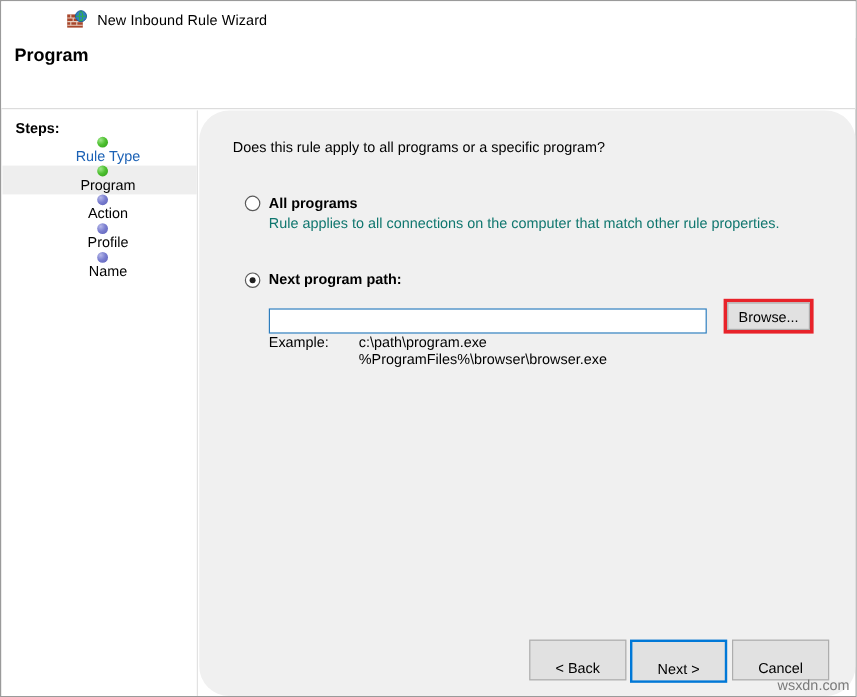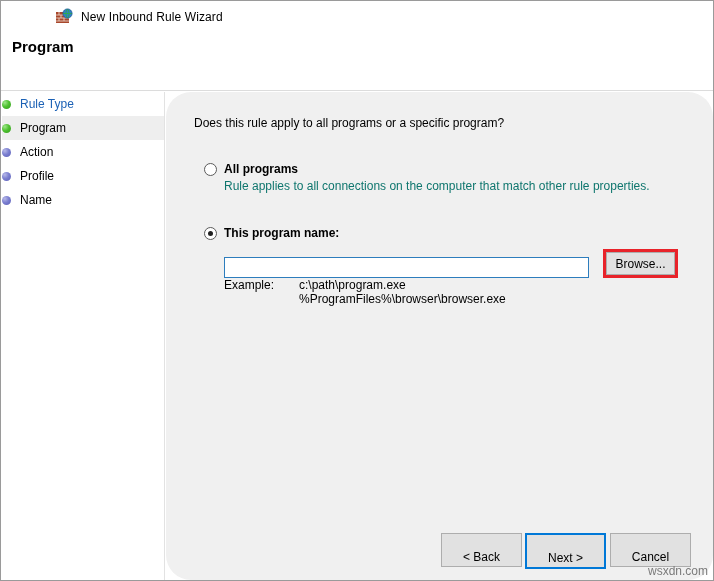--- a/index.html
+++ b/index.html
@@ -97,21 +97,23 @@
   #steps-label {
     font-size: 12px;
     font-weight: bold;
     color: #000000;
     padding: 8px 0 0 11px;
   }
   .step-row {
     height: 24px;
     display: flex;
     align-items: center;
-    box-sizing: border-box;
+    padding-left: 14px;
+    box-sizing: border-box;
+    flex-direction: column;
   }
   .step-row.current { background: #eeeeee; }
   .step-bullet {
     width: 9px;
     height: 9px;
     border-radius: 50%;
     margin-right: 9px;
     flex: 0 0 auto;
   }
   .step-bullet.done {
@@ -289,20 +291,21 @@
         <line x1="10.5" y1="0.5" x2="0.5" y2="10.5" stroke="#000000" stroke-width="1"></line>
       </svg>
     </div>
   </div>
 
   <div id="header">
     <div id="page-title">Program</div>
   </div>
 
   <div id="sidebar">
+    <div id="steps-label">Steps:</div>
 
     <div class="step-row">
       <span class="step-bullet done"></span>
       <span class="step-label link">Rule Type</span>
     </div>
 
     <div class="step-row current">
       <span class="step-bullet done"></span>
       <span class="step-label">Program</span>
     </div>
@@ -331,21 +334,21 @@
       <div class="radio-row">
         <span class="radio-mark"></span>
         <span class="radio-label">All programs</span>
       </div>
       <div class="radio-desc">Rule applies to all connections on the computer that match other rule properties.</div>
     </div>
 
     <div class="radio-block" id="radio-path">
       <div class="radio-row">
         <span class="radio-mark checked"></span>
-        <span class="radio-label">This program name:</span>
+        <span class="radio-label">Next program path:</span>
       </div>
     </div>
 
     <div id="path-input-row">
       <input id="path-input" type="text" value="" placeholder="" style="">
       <div id="browse-highlight">
         <button id="browse-button">Browse...</button>
       </div>
     </div>
 

